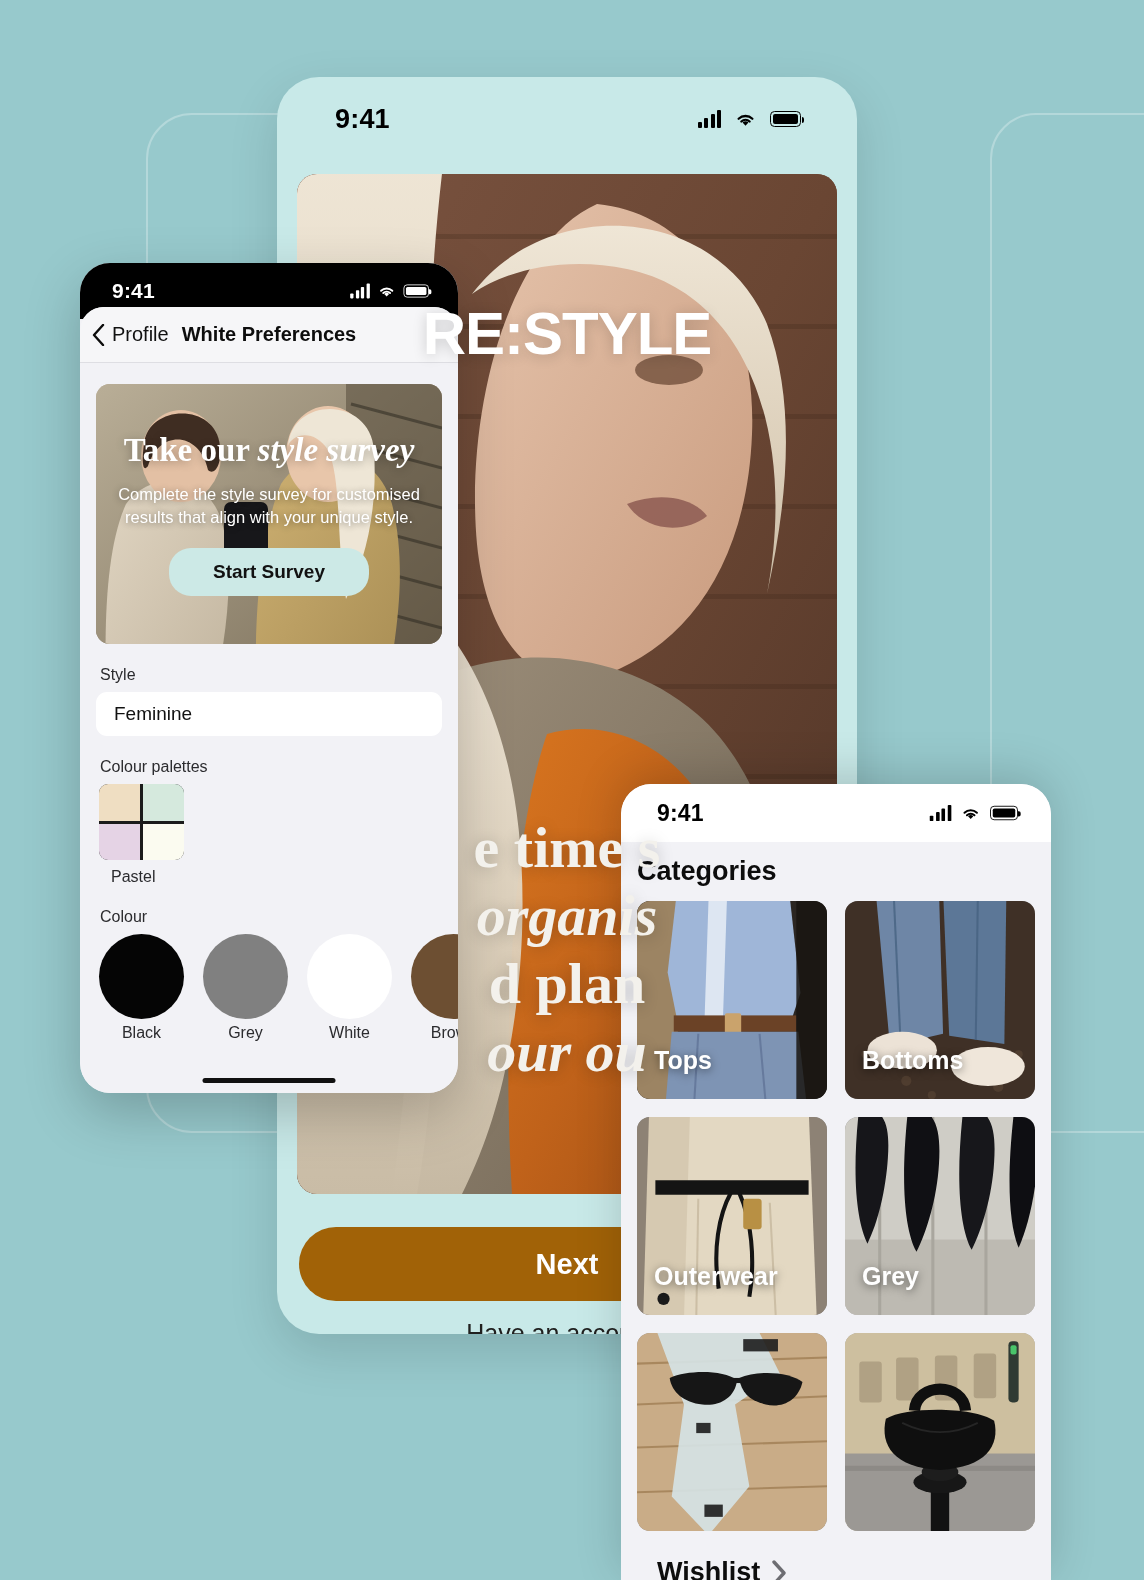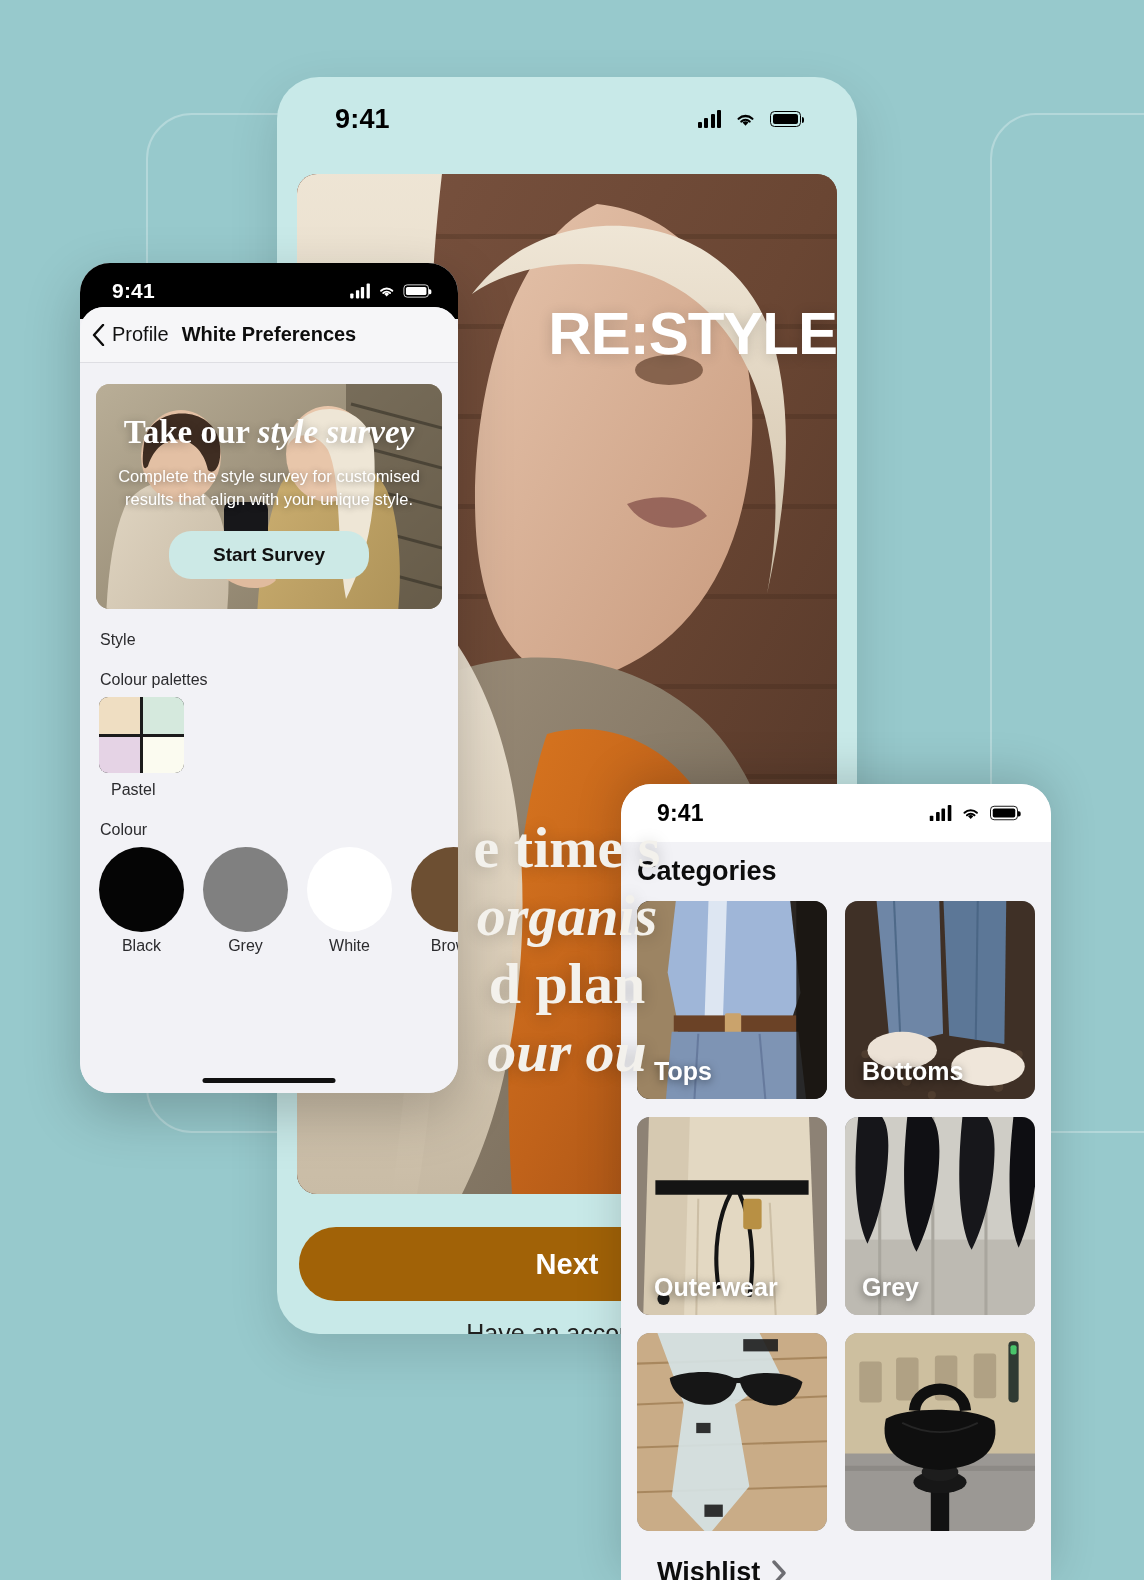--- a/index.html
+++ b/index.html
@@ -58,21 +58,21 @@
   .ico-batt i { display:block; height:100%; width:100%; background:currentColor; border-radius:2px; }
 
   
   .hero {
     position:absolute; left:20px; top:97px; width:540px; height:1020px;
     border-radius:20px; overflow:hidden;
     background:linear-gradient(165deg,#6e4a39 0%,#8b5c42 28%,#7d5139 55%,#5f3c2c 100%);
   }
   .hero-photo { position:absolute; inset:0; }
   .hero-brand {
-    position:absolute; top:125px; left:0; right:0; text-align:right;
+    position:absolute; top:125px; left:0; right:0; text-align:center;
     color:#fff; font-size:60px; font-weight:700; letter-spacing:-1px;
     z-index:4; text-shadow:0 2px 14px rgba(0,0,0,0.18);
   }
   .hero-tagline {
     position:absolute; left:0; right:0; top:640px; z-index:4;
     color:#f3f1ec; text-align:center;
     font-family:"Liberation Serif", serif;
     font-size:58px; line-height:1.17; font-weight:700;
     text-shadow:0 2px 16px rgba(0,0,0,0.22);
   }
@@ -115,21 +115,21 @@
     padding-left:12px;
   }
   .nav-back { display:flex; align-items:center; gap:7px; cursor:pointer; }
   .nav-back-label { font-size:20px; color:#111; }
   .nav-title {
     position:absolute; left:0; right:0; text-align:center;
     font-size:20px; font-weight:700; color:#0d0d0d; pointer-events:none;
   }
 
   .survey-card {
-    margin:21px 16px 0 16px; height:225px; border-radius:14px;
+    margin:21px 16px 0 16px; height:260px; border-radius:14px;
     overflow:hidden; position:relative;
     background:linear-gradient(160deg,#b8ab93 0%,#9d8f76 45%,#6d6250 100%);
   }
   .survey-photo { position:absolute; inset:0; }
   .survey-inner {
     position:absolute; inset:0; z-index:5;
     display:flex; flex-direction:column; align-items:center;
     justify-content:center; padding:0 16px; text-align:center;
   }
   .survey-title {
@@ -194,21 +194,21 @@
 
   .cats-body { padding:14px 16px 0 16px; }
   .cats-title { font-size:27px; font-weight:700; color:#0d0d0d; margin-bottom:14px; }
   .cats-grid { display:grid; grid-template-columns:1fr 1fr; gap:18px; }
   .cat-tile {
     height:198px; border-radius:13px; overflow:hidden;
     position:relative; cursor:pointer; background:#8d8d8d;
   }
   .cat-photo { position:absolute; inset:0; }
   .cat-label {
-    position:absolute; left:17px; bottom:13px; z-index:6;
+    position:absolute; left:17px; bottom:24px; z-index:6;
     color:#fff; font-size:25px; font-weight:700;
     text-shadow:0 2px 9px rgba(0,0,0,0.5);
   }
   .wishlist-row {
     display:flex; align-items:center; gap:11px;
     padding:26px 0 0 20px;
   }
   .wishlist-label { font-size:27px; font-weight:700; color:#0d0d0d; }
   .ico-chevron-r { width:17px; height:26px; color:#6d6d72; }
 </style>
@@ -370,20 +370,21 @@
         <path d="M118 182 C 140 172 168 176 180 196 C 168 210 132 206 118 182 Z" fill="#e0bb9e"></path>
       </svg>
       <div class="survey-inner">
         <div class="survey-title"><span>Take our </span><span class="it">style survey</span></div>
         <div class="survey-sub">Complete the style survey for customised results that align with your unique style.</div>
         <button class="survey-btn" style="background: rgb(204, 233, 230);">Start Survey</button>
       </div>
     </div>
 
     <div class="field-label">Style</div>
+    <input class="field-input" value="Feminine" style="">
 
     <div class="field-label">Colour palettes</div>
     <div class="palette-row">
       <div>
         <div class="swatch">
           <span id="pq0" style="background: rgb(239, 222, 194);"></span>
           <span id="pq1" style="background: rgb(213, 233, 221);"></span>
           <span id="pq2" style="background: rgb(229, 211, 229);"></span>
           <span id="pq3" style="background: rgb(251, 251, 240);"></span>
         </div>

